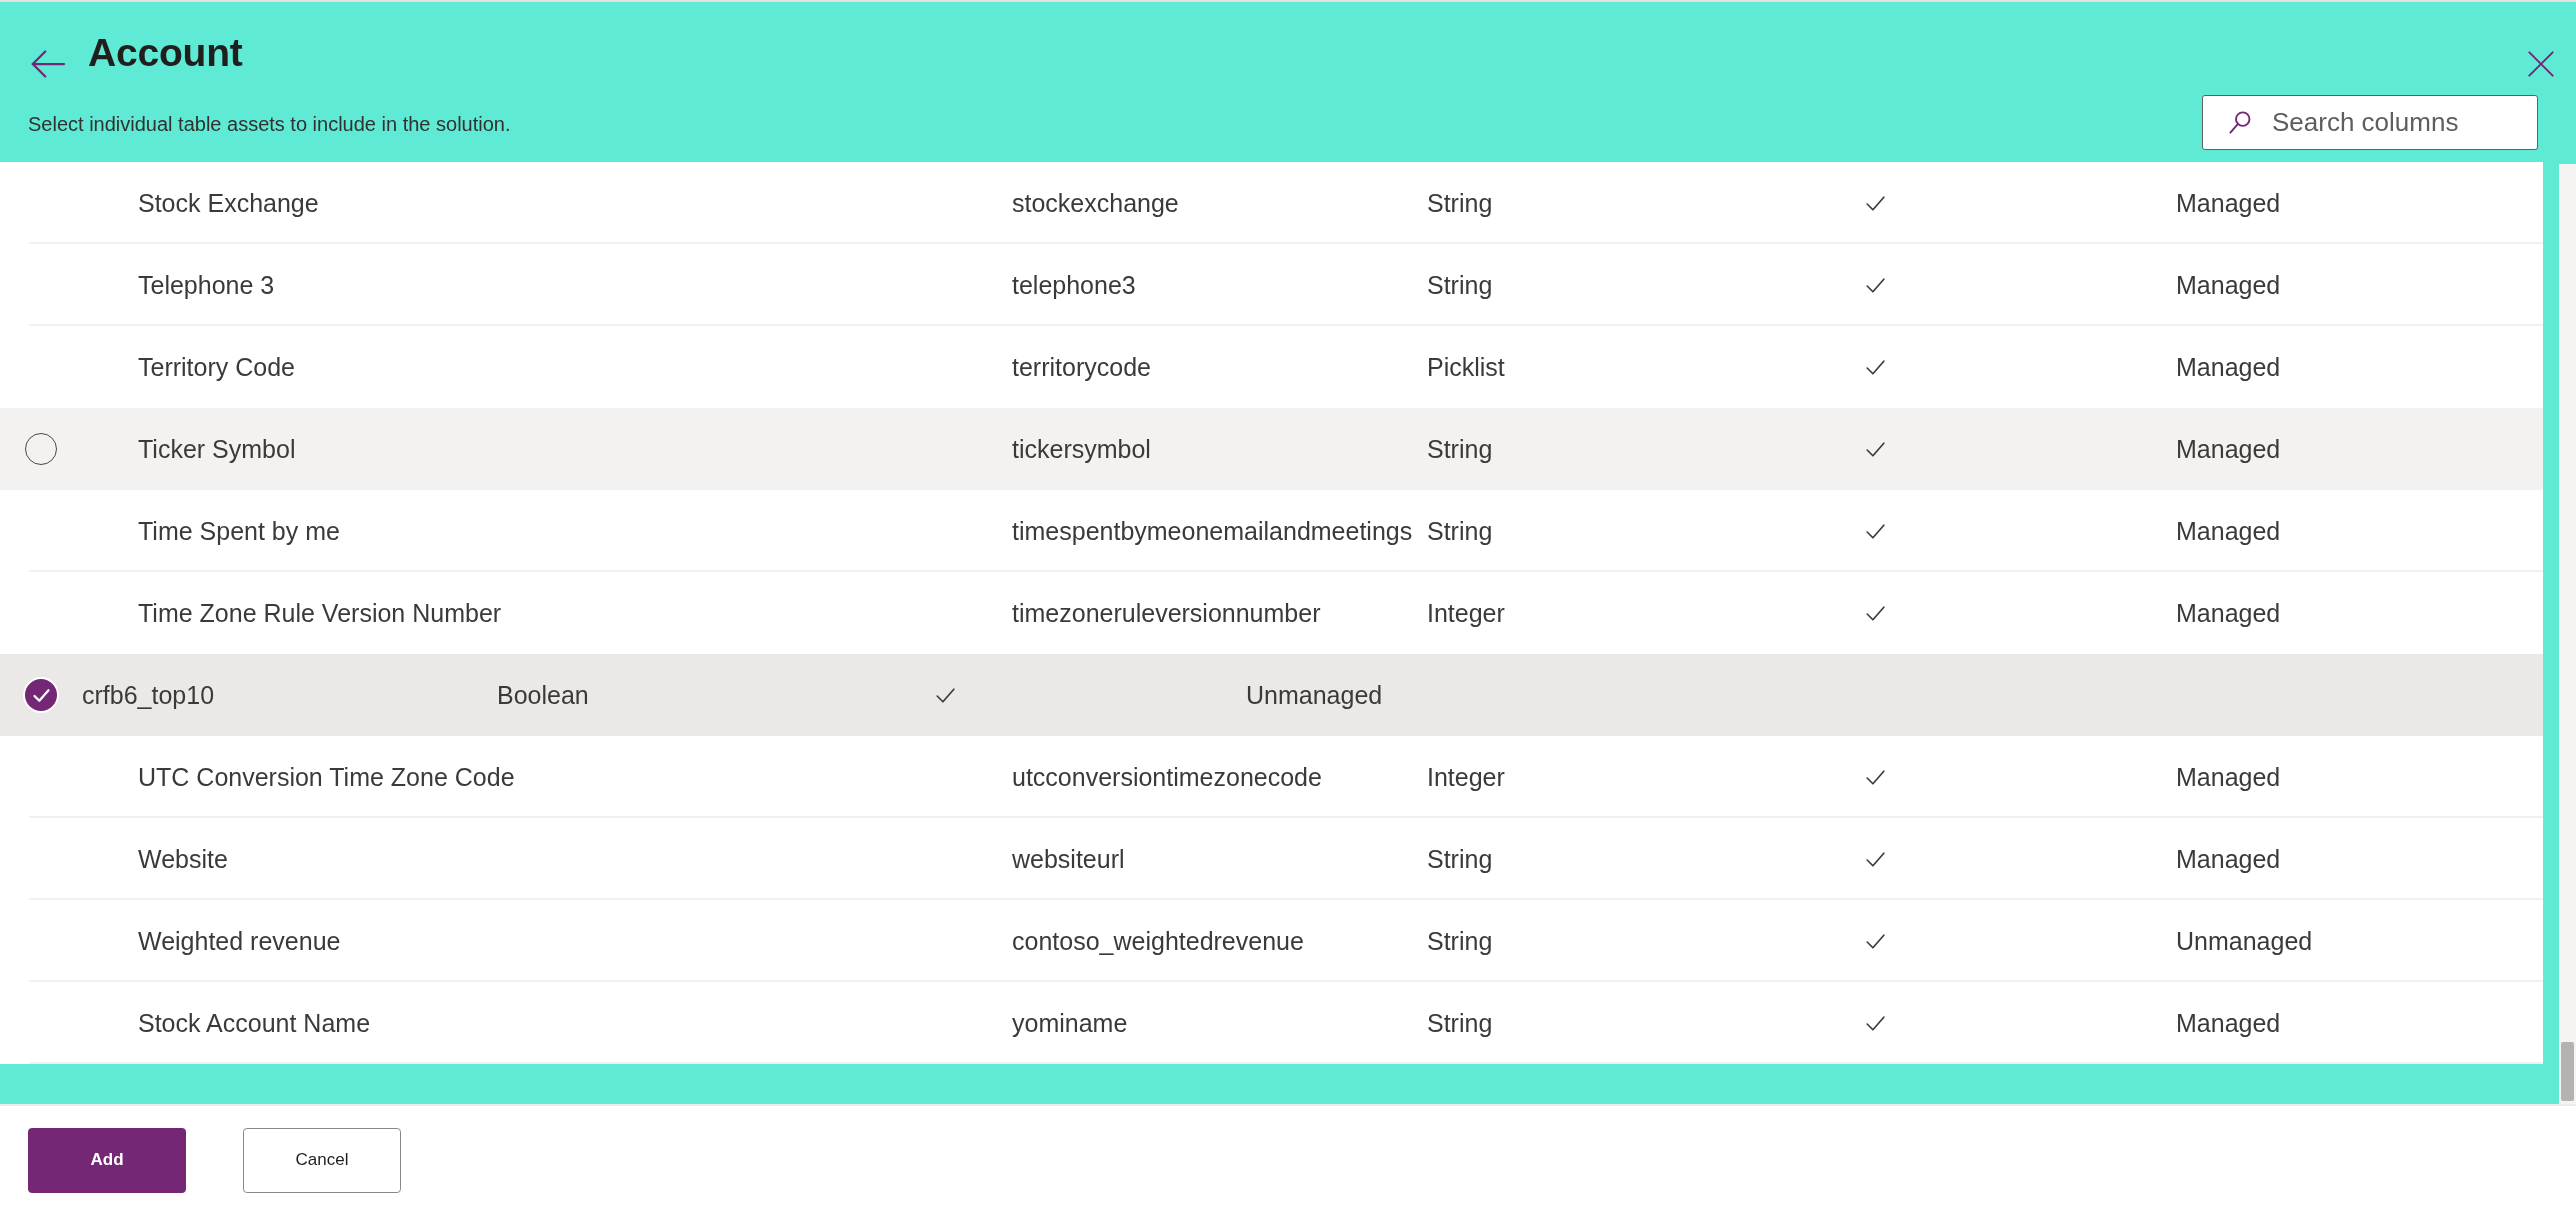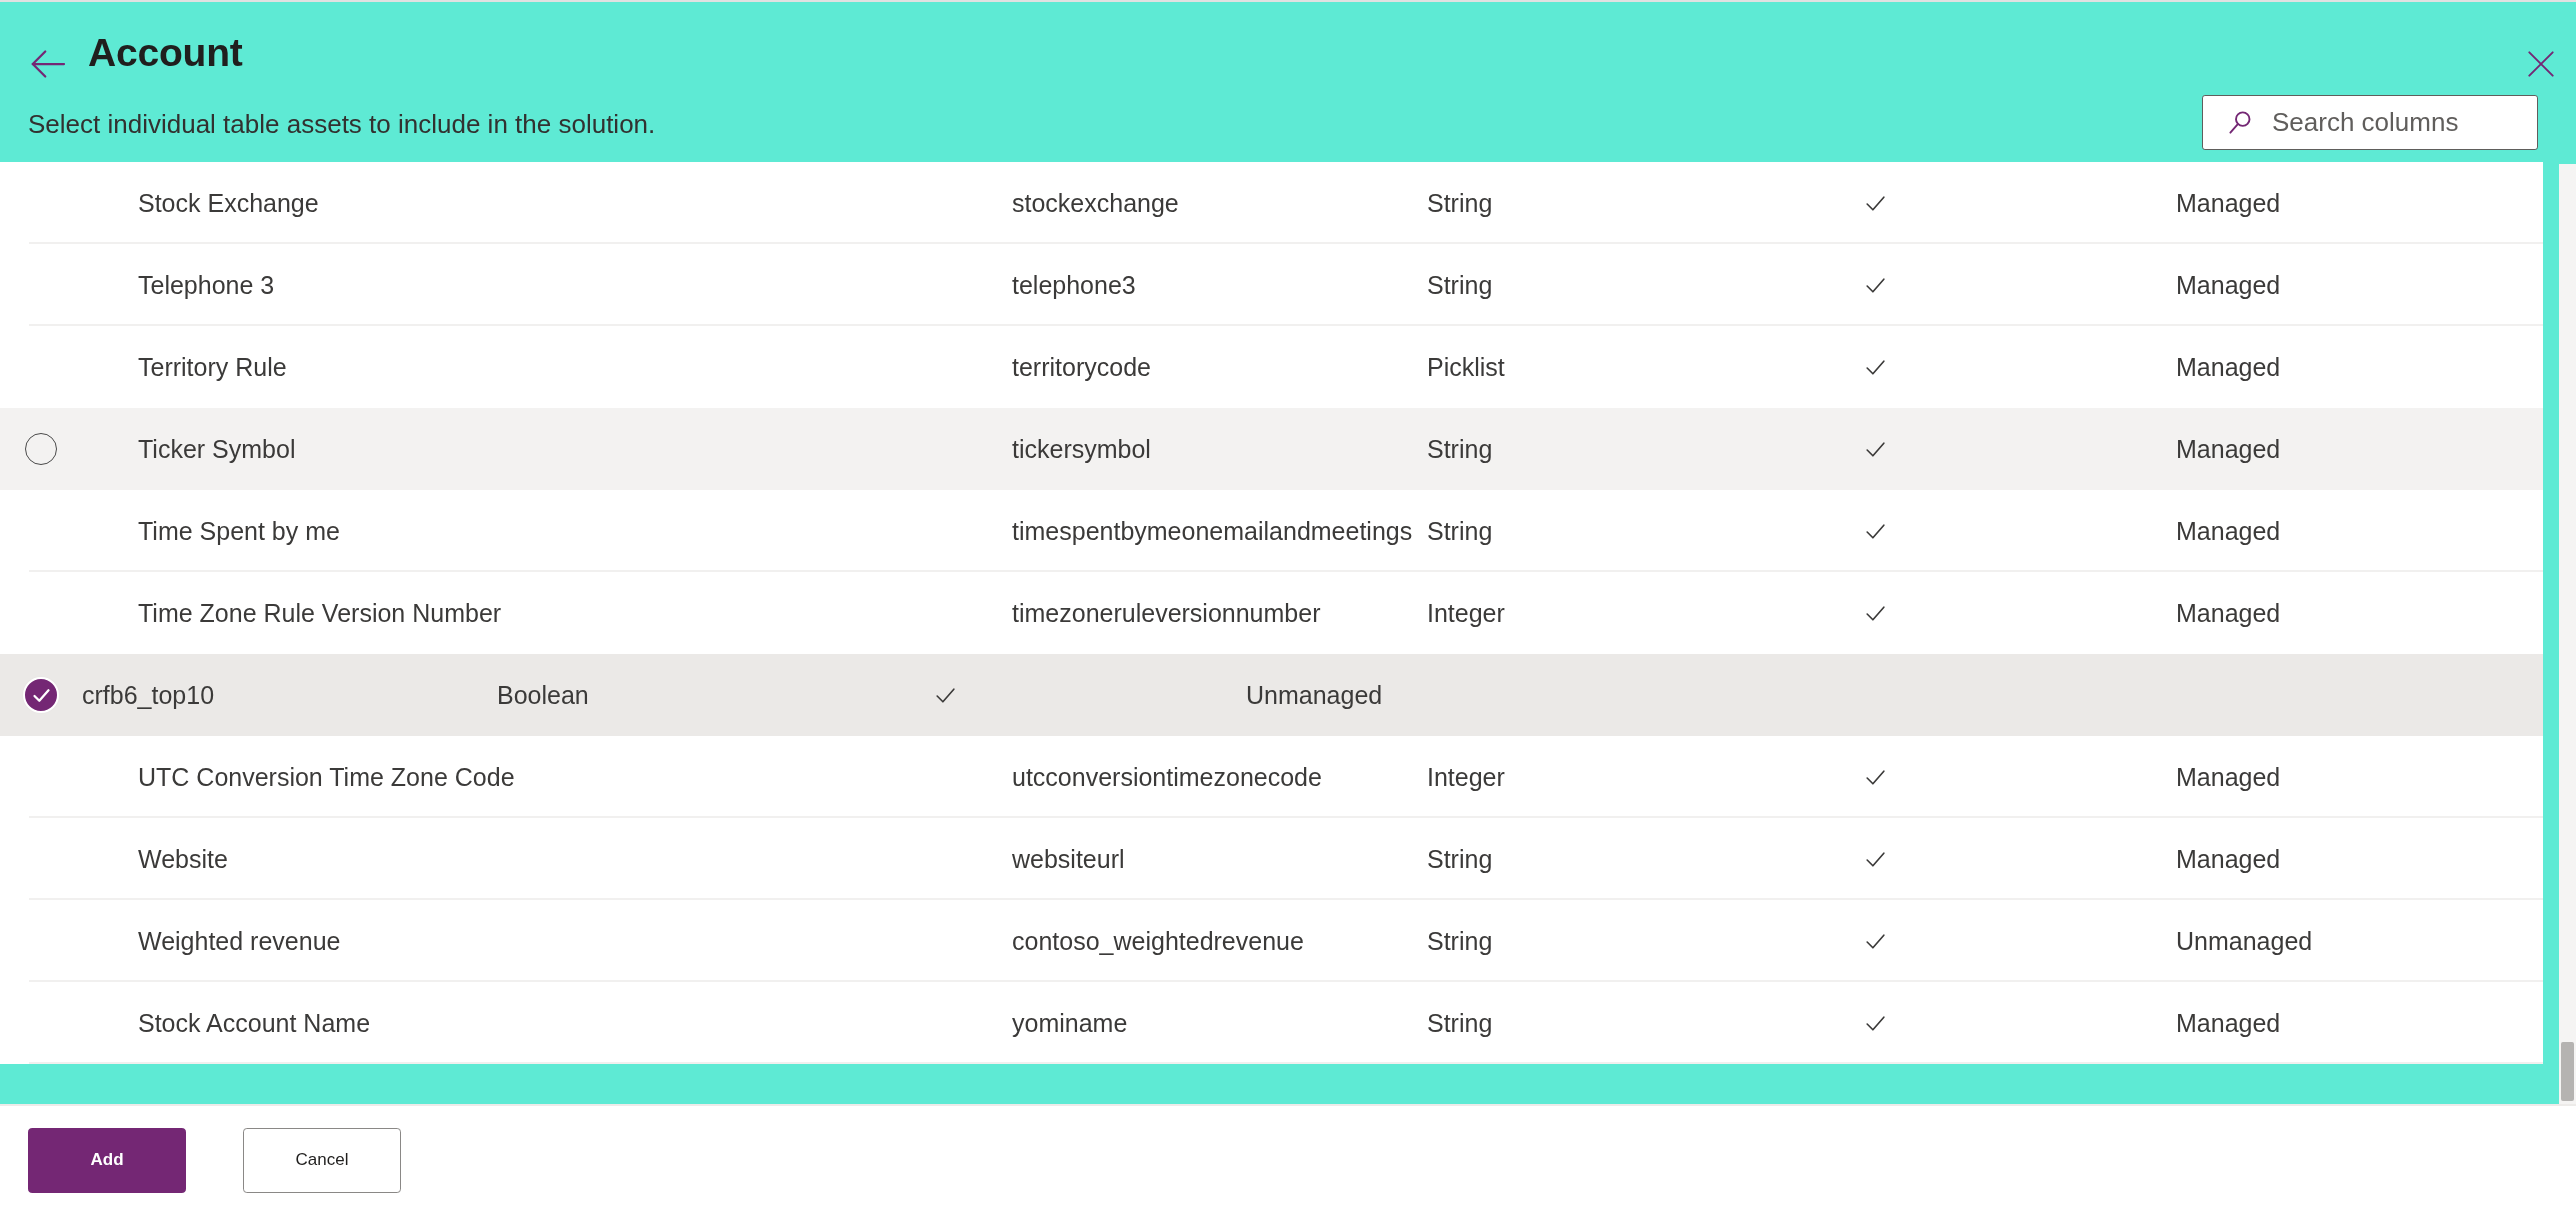--- a/index.html
+++ b/index.html
@@ -47,21 +47,21 @@
     font-weight: 600;
     color: #201f1e;
     letter-spacing: -0.2px;
     line-height: 50px;
   }
 
   .subtitle {
     position: absolute;
     left: 28px;
     top: 105px;
-    font-size: 26px;
+    font-size: 20px;
     color: #323130;
     line-height: 34px;
     text-align: right;
   }
 
   .close-btn {
     position: absolute;
     right: 9.5px;
     top: 36px;
     width: 52px;
@@ -333,21 +333,21 @@
                 <polyline points="4,12.5 9.5,18 20,6"></polyline>
               </svg>
             </span>
           </div>
           <div class="c-managed"><span class="cell-text">Managed</span></div>
         </div>
         <div class="row">
           <div class="cell-check">
             <div class="circle hidden"></div>
           </div>
-          <div class="c-display"><span class="cell-text">Territory Rule</span></div>
+          <div class="c-display"><span class="cell-text">Territory Code</span></div>
           <div class="c-logical"><span class="cell-text">territorycode</span></div>
           <div class="c-type"><span class="cell-text">Picklist</span></div>
           <div class="c-mark">
             <span class="tick">
               <svg viewBox="0 0 24 24" width="25" height="25" fill="none" stroke="currentColor" stroke-width="1.6" stroke-linecap="round" stroke-linejoin="round">
                 <polyline points="4,12.5 9.5,18 20,6"></polyline>
               </svg>
             </span>
           </div>
           <div class="c-managed"><span class="cell-text">Managed</span></div>

